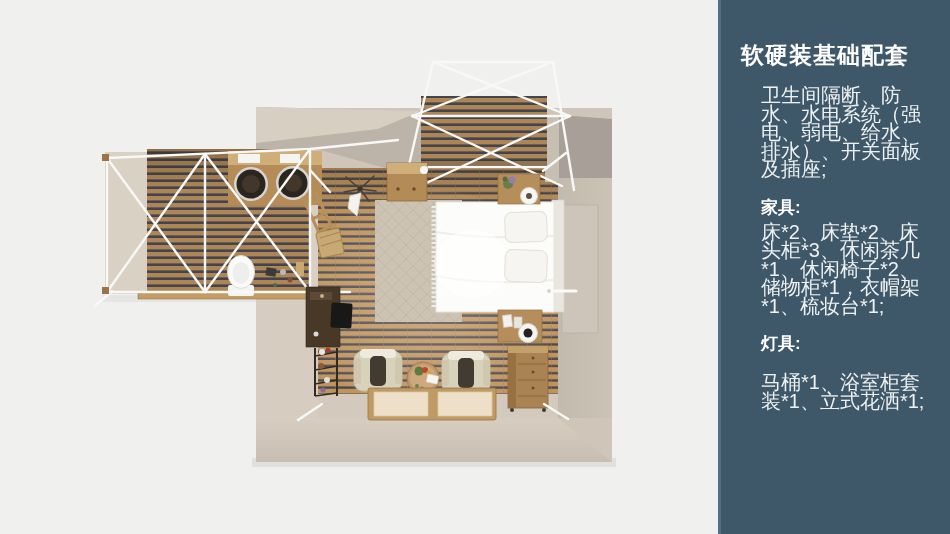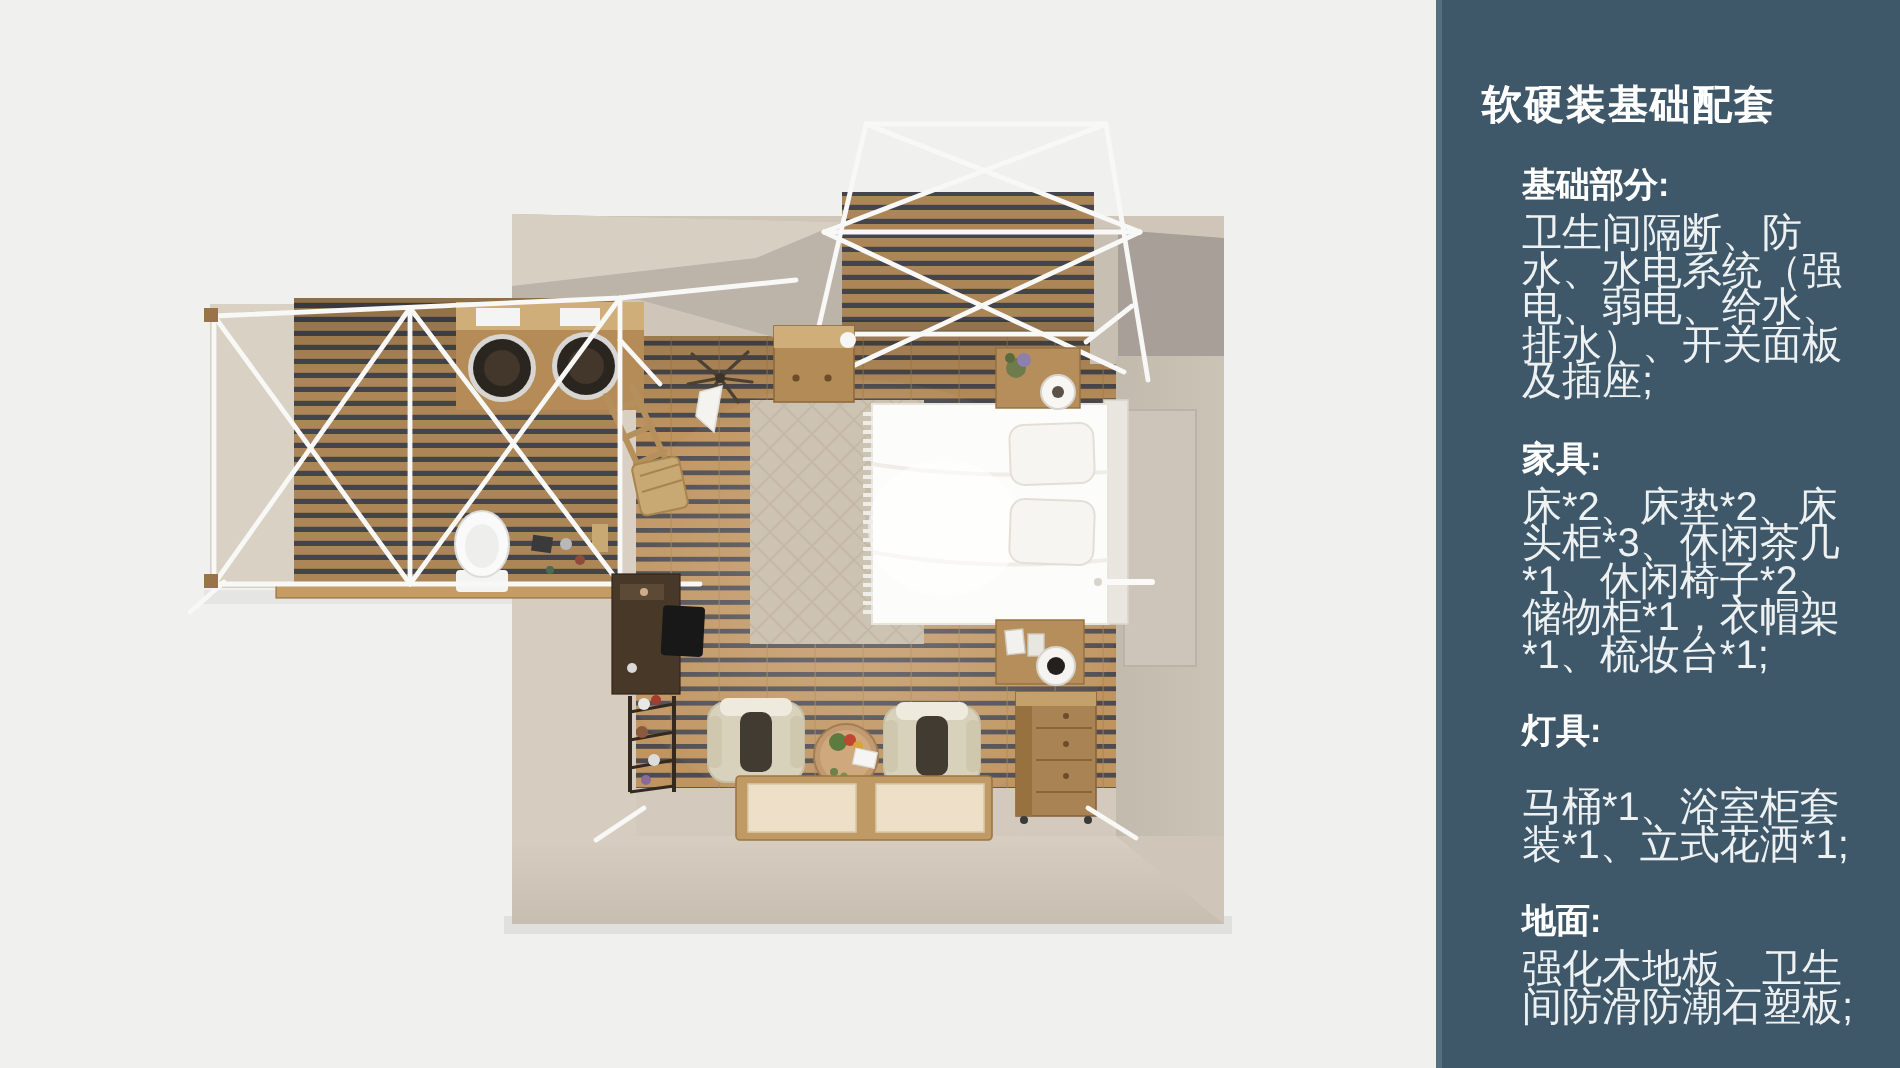--- a/index.html
+++ b/index.html
@@ -2,21 +2,21 @@
 <html><head>
 <meta charset="utf-8">
 <style>
   html,body{margin:0;padding:0;background:#f0f0ef;}
   .stage{position:relative;width:950px;height:534px;overflow:hidden;background:#f0f0ef;
          font-family:"Liberation Sans","DejaVu Sans",sans-serif;}
   .plan-area{position:absolute;left:0;top:0;width:718px;height:534px;background:#f0f0ef;}
   .plan-area svg{display:block;width:718px;height:534px;}
   .panel{position:absolute;left:718px;top:0;width:232px;height:534px;background:#3e5869;
          box-sizing:border-box;border-left:3px solid #54707f;color:#fff;}
-  .panel-title{margin:0;padding:40px 10px 0 20px;font-size:20px;font-weight:bold;
+  .panel-title{margin:0;padding:40px 10px 0 20px;font-size:23px;font-weight:bold;
                letter-spacing:1px;line-height:1.35;color:#ffffff;white-space:nowrap;}
   .sections{margin-top:15px;padding:0 14px 0 40px;}
   .spec-section{margin-bottom:18px;}
   .spec-heading{font-size:17px;font-weight:bold;line-height:22px;margin:0 0 4px 0;color:#ffffff;}
   .spec-body{font-size:20px;line-height:18.5px;margin:0;color:#eef1f2;}
 </style>
 </head>
 <body>
 
 <div class="stage">
@@ -257,33 +257,28 @@
           <path d="M543,171 L566,153"></path>
         </g>
       </g>
     </svg>
   </div>
 
   <aside class="panel">
     <h1 class="panel-title">软硬装基础配套</h1>
     <div class="sections">
       <section class="spec-section">
-        <h2 class="spec-heading">基础部分:</h2>
         <p class="spec-body">卫生间隔断、防水、水电系统（强电、弱电、给水、排水）、开关面板及插座;</p>
       </section>
       <section class="spec-section">
         <h2 class="spec-heading">家具:</h2>
         <p class="spec-body">床*2、床垫*2、床头柜*3、休闲茶几*1、休闲椅子*2、储物柜*1，衣帽架*1、梳妆台*1;</p>
       </section>
       <section class="spec-section">
         <h2 class="spec-heading">灯具:</h2>
       </section>
       <section class="spec-section">
         <p class="spec-body">马桶*1、浴室柜套装*1、立式花洒*1;</p>
       </section>
-      <section class="spec-section">
-        <h2 class="spec-heading">地面:</h2>
-        <p class="spec-body">强化木地板、卫生间防滑防潮石塑板;</p>
-      </section>
     </div>
   </aside>
 
 </div>
 
 </body></html>

